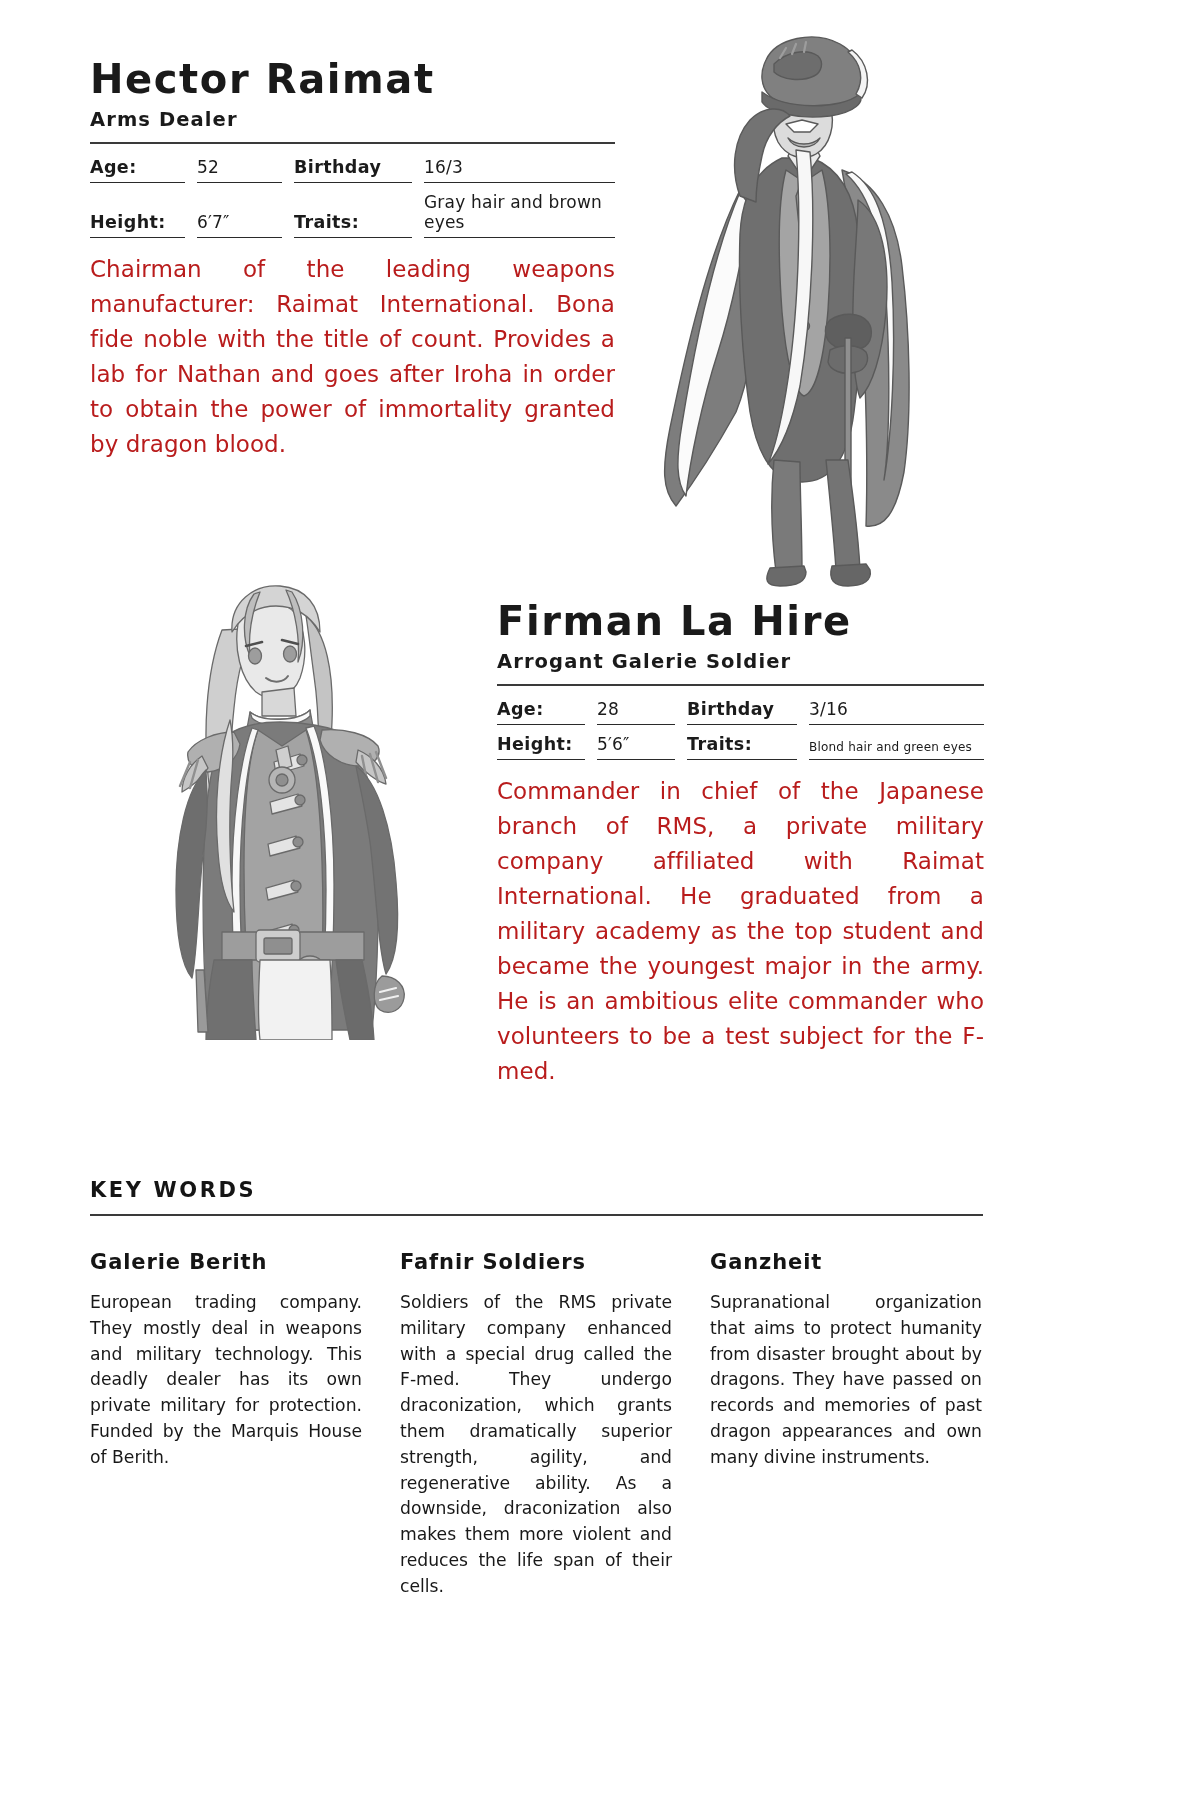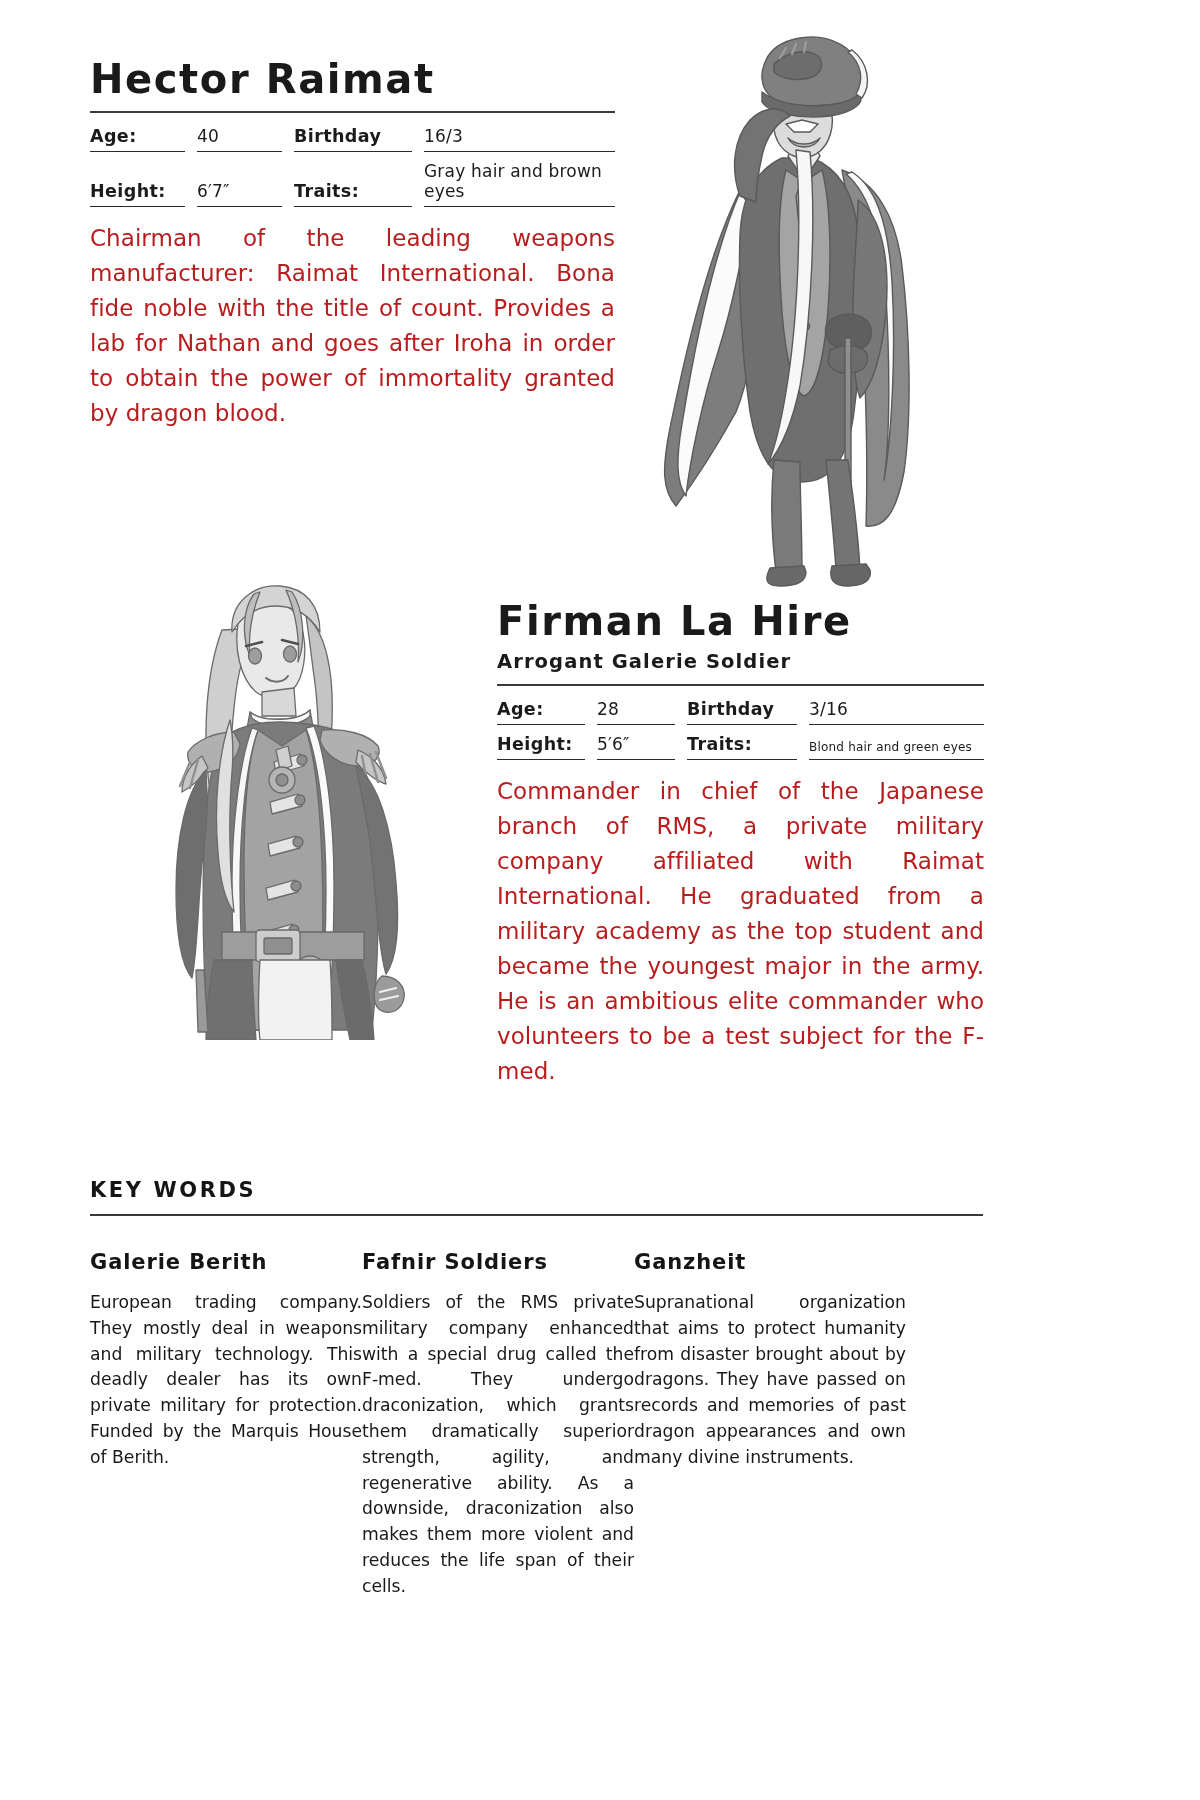--- a/index.html
+++ b/index.html
@@ -136,20 +136,21 @@
     margin: 0;
   }
   .kw-rule {
     border: 0;
     border-top: 2px solid #3a3a3a;
     margin: 12px 0 0 0;
   }
   .kw-cols {
     display: flex;
     margin-top: 34px;
+    gap: 38px;
   }
   .kw-col { width: 272px; }
   .kw-head {
     font-weight: bold;
     font-size: 21px;
     letter-spacing: 0.9px;
     margin: 0 0 16px 0;
     color: #151515;
   }
   .kw-body {
@@ -162,31 +163,32 @@
     hyphens: manual;
   }
 </style>
 </head>
 <body>
 
 <div class="page">
 
   <div class="block-hector">
     <h1 class="char-name">Hector Raimat</h1>
+    <div class="char-role">Arms Dealer</div>
     <hr class="rule-heavy">
 
     <table class="stats">
       <tbody>
           <tr>
         <td style="width:95px">
               <span class="cellpad lbl">Age:</span>
             </td>
         <td class="gapcell"></td>
         <td style="width:85px">
-              <span class="cellpad val">40</span>
+              <span class="cellpad val">52</span>
             </td>
         <td class="gapcell"></td>
         <td style="width:118px">
               <span class="cellpad lbl">Birthday</span>
             </td>
         <td class="gapcell"></td>
         <td>
               <span class="cellpad val">16/3</span>
             </td>
       </tr>

